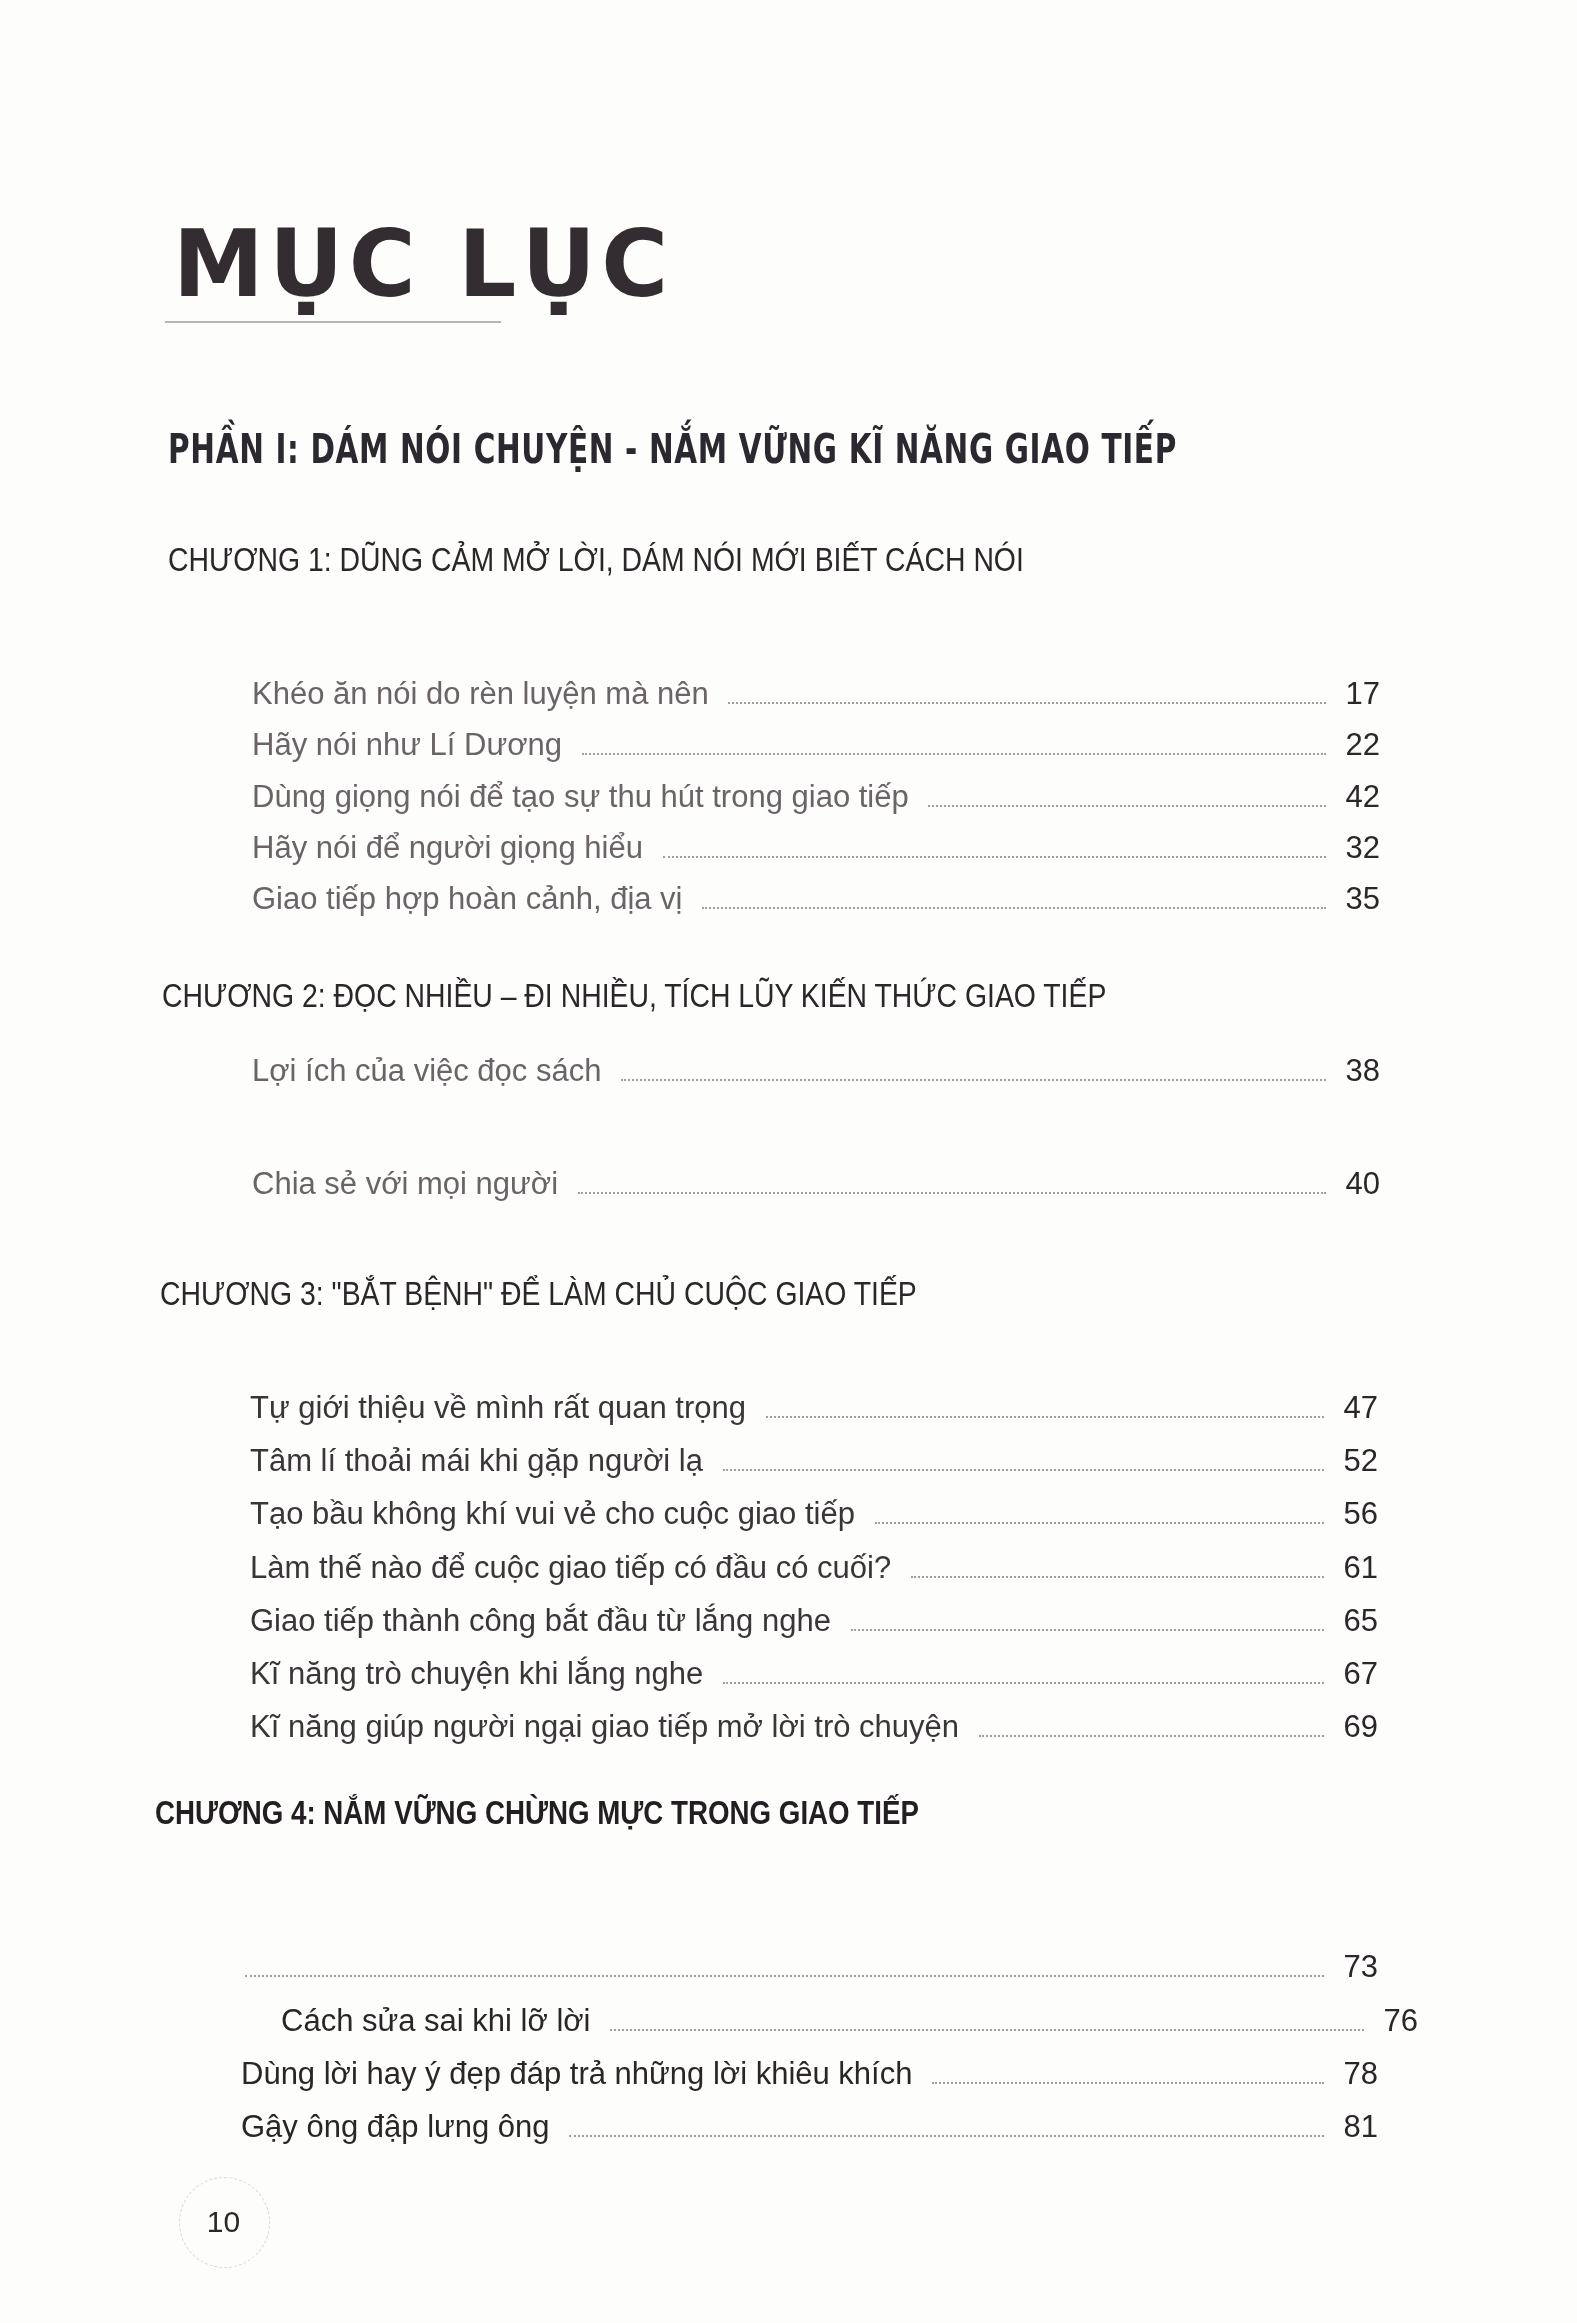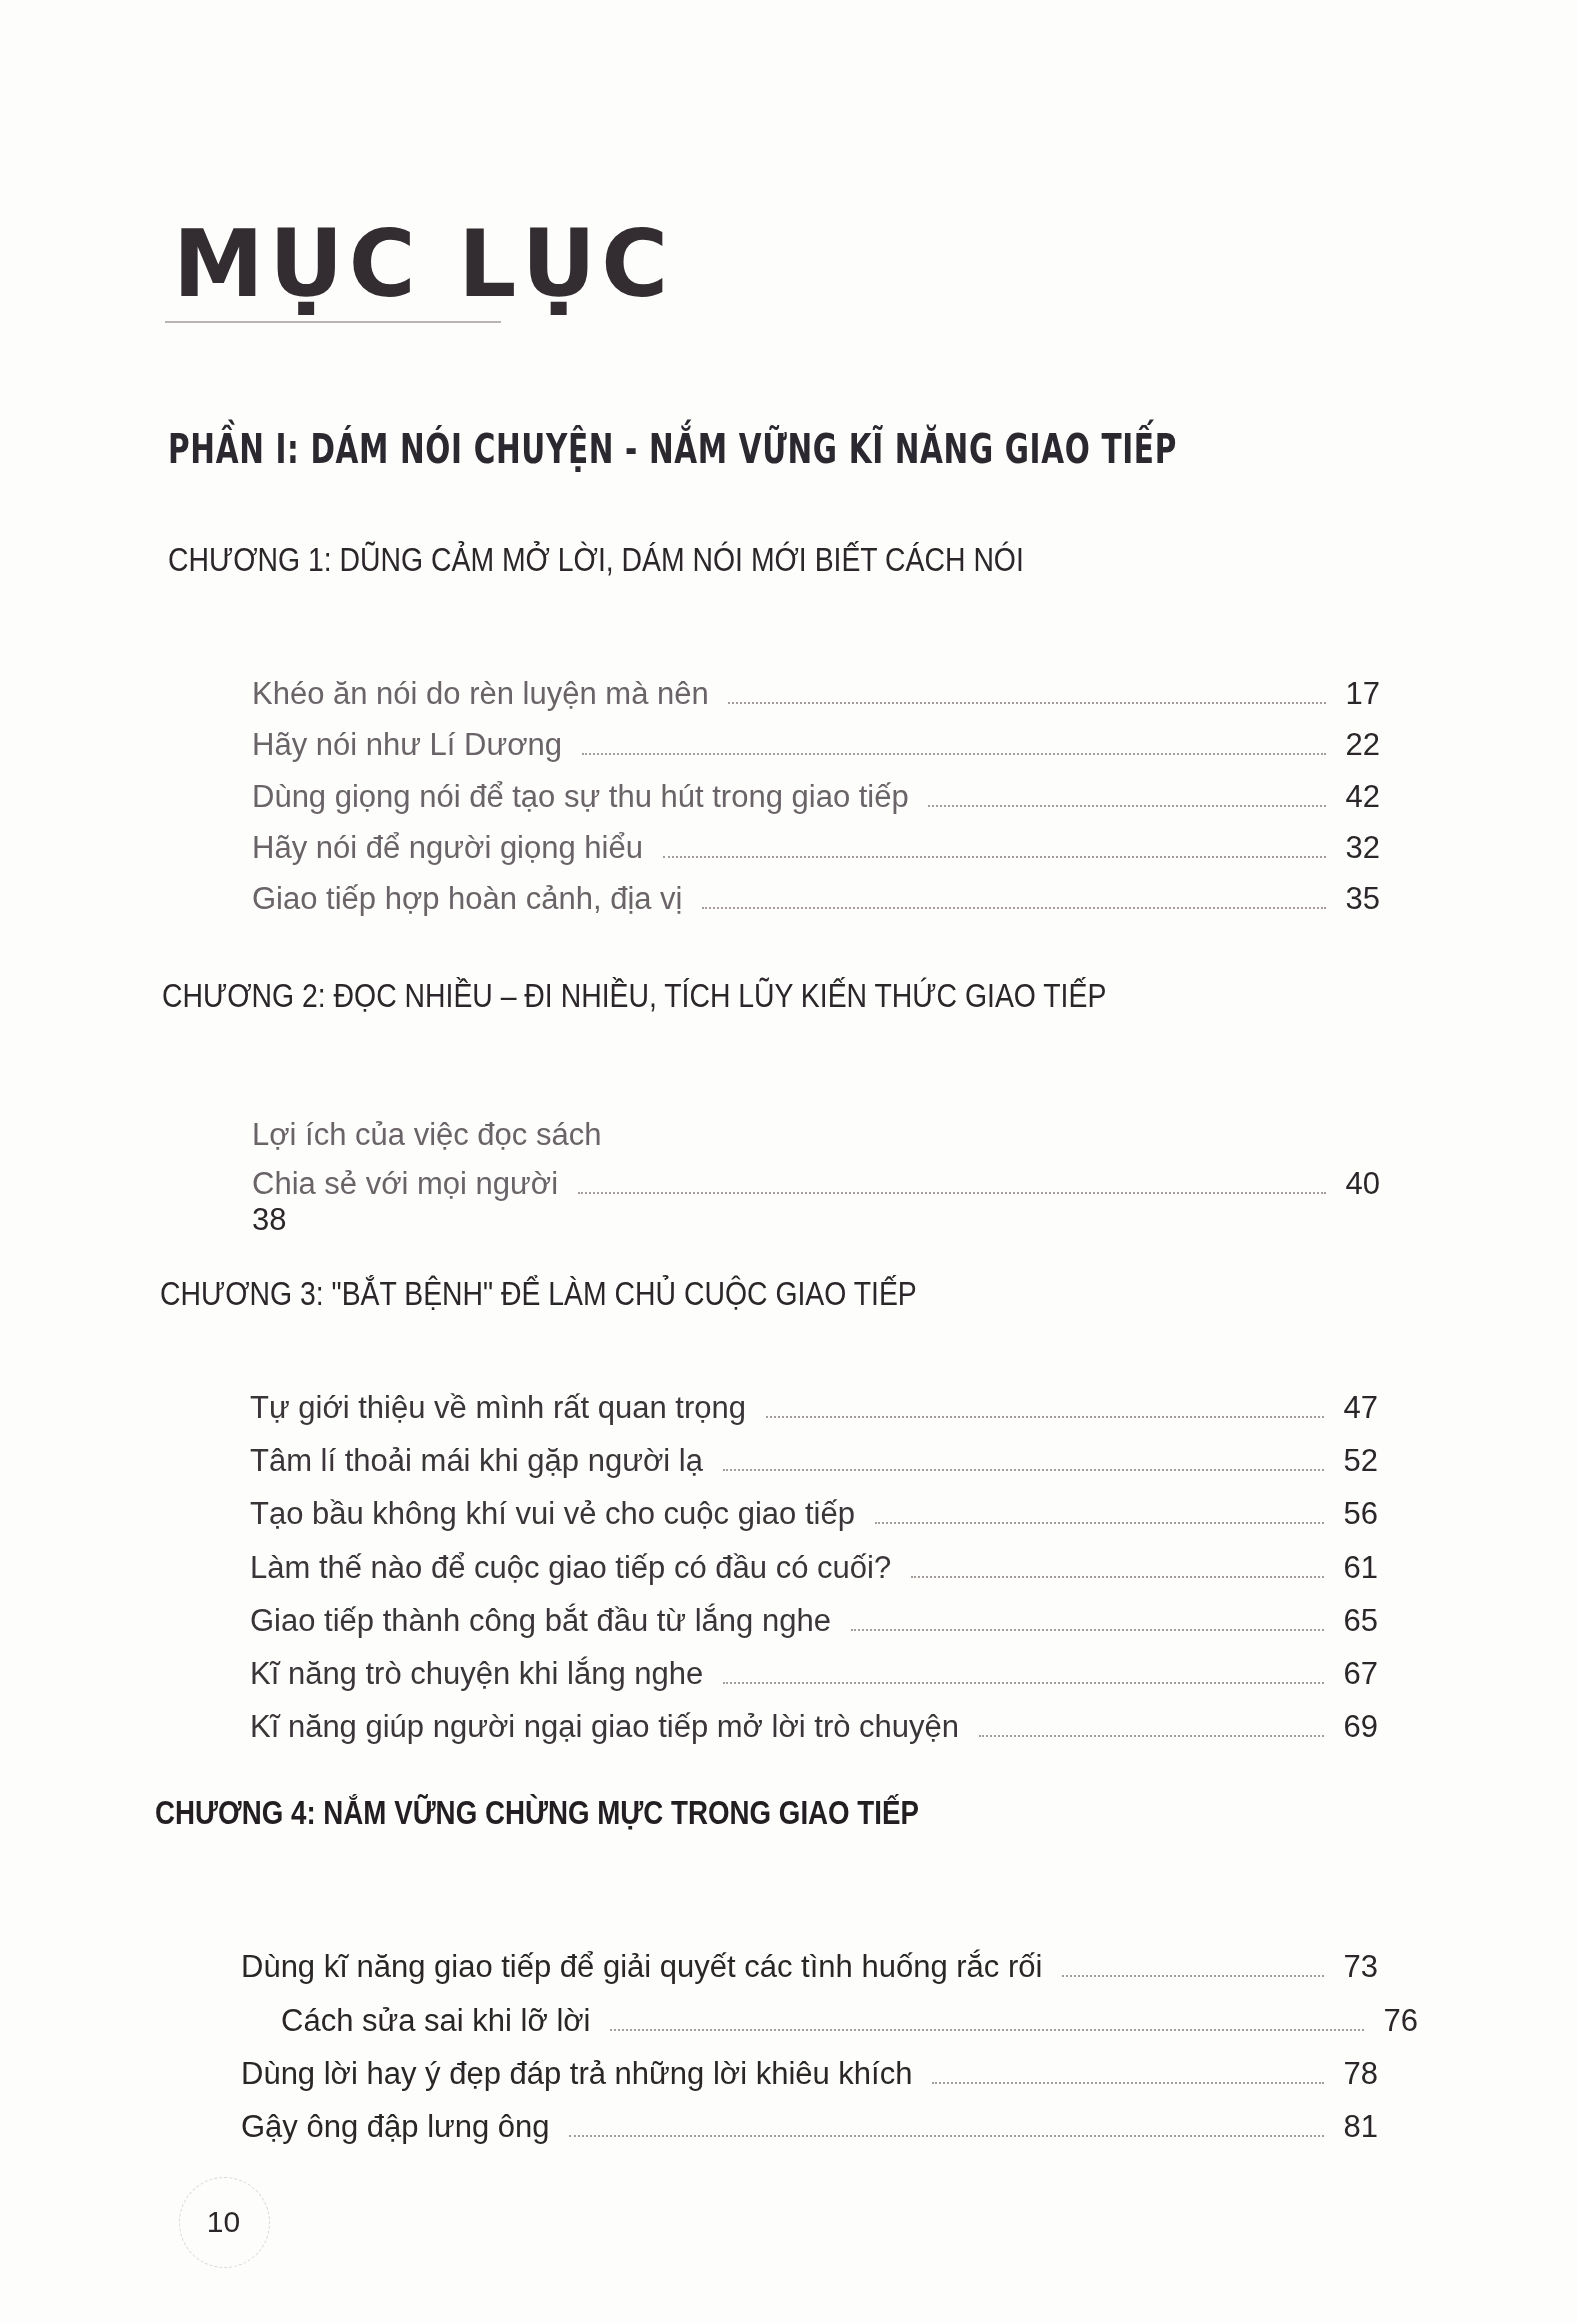--- a/index.html
+++ b/index.html
@@ -75,21 +75,21 @@
   <span class="page">32</span>
 </div>
 <div class="entry light" style="left:252px; top:878px; width:1128px;">
   <span class="label">Giao tiếp hợp hoàn cảnh, địa vị</span>
   <span class="dots"></span>
   <span class="page">35</span>
 </div>
 
 <div class="abs chapter" style="left:162px; top:975px;">CHƯƠNG 2: ĐỌC NHIỀU – ĐI NHIỀU, TÍCH LŨY KIẾN THỨC GIAO TIẾP</div>
 
-<div class="entry light" style="left:252px; top:1114px; width:1128px;flex-direction:column;">
+<div class="entry light" style="left:252px; top:1050px; width:1128px;">
   <span class="label">Lợi ích của việc đọc sách</span>
   <span class="dots"></span>
   <span class="page">38</span>
 </div>
 <div class="entry light" style="left:252px; top:1163px; width:1128px;">
   <span class="label">Chia sẻ với mọi người</span>
   <span class="dots"></span>
   <span class="page">40</span>
 </div>
 
@@ -127,21 +127,20 @@
 </div>
 <div class="entry" style="left:250px; top:1706px; width:1128px;">
   <span class="label">Kĩ năng giúp người ngại giao tiếp mở lời trò chuyện</span>
   <span class="dots"></span>
   <span class="page">69</span>
 </div>
 
 <div class="abs chapter c4" style="left:155px; top:1792px;">CHƯƠNG 4: NẮM VỮNG CHỪNG MỰC TRONG GIAO TIẾP</div>
 
 <div class="entry" style="left:241px; top:1946px; width:1137px; color:#2a2628;">
-  <span class="label">Dùng kĩ năng giao tiếp để giải quyết các tình huống rắc rối</span>
   <span class="dots"></span>
   <span class="page">73</span>
 </div>
 <div class="entry" style="left:248px; top:2000px; width:1137px; color:#2a2628;margin-left:33px;">
   <span class="label">Cách sửa sai khi lỡ lời</span>
   <span class="dots"></span>
   <span class="page">76</span>
 </div>
 <div class="entry" style="left:241px; top:2053px; width:1137px; color:#2a2628;">
   <span class="label">Dùng lời hay ý đẹp đáp trả những lời khiêu khích</span>

